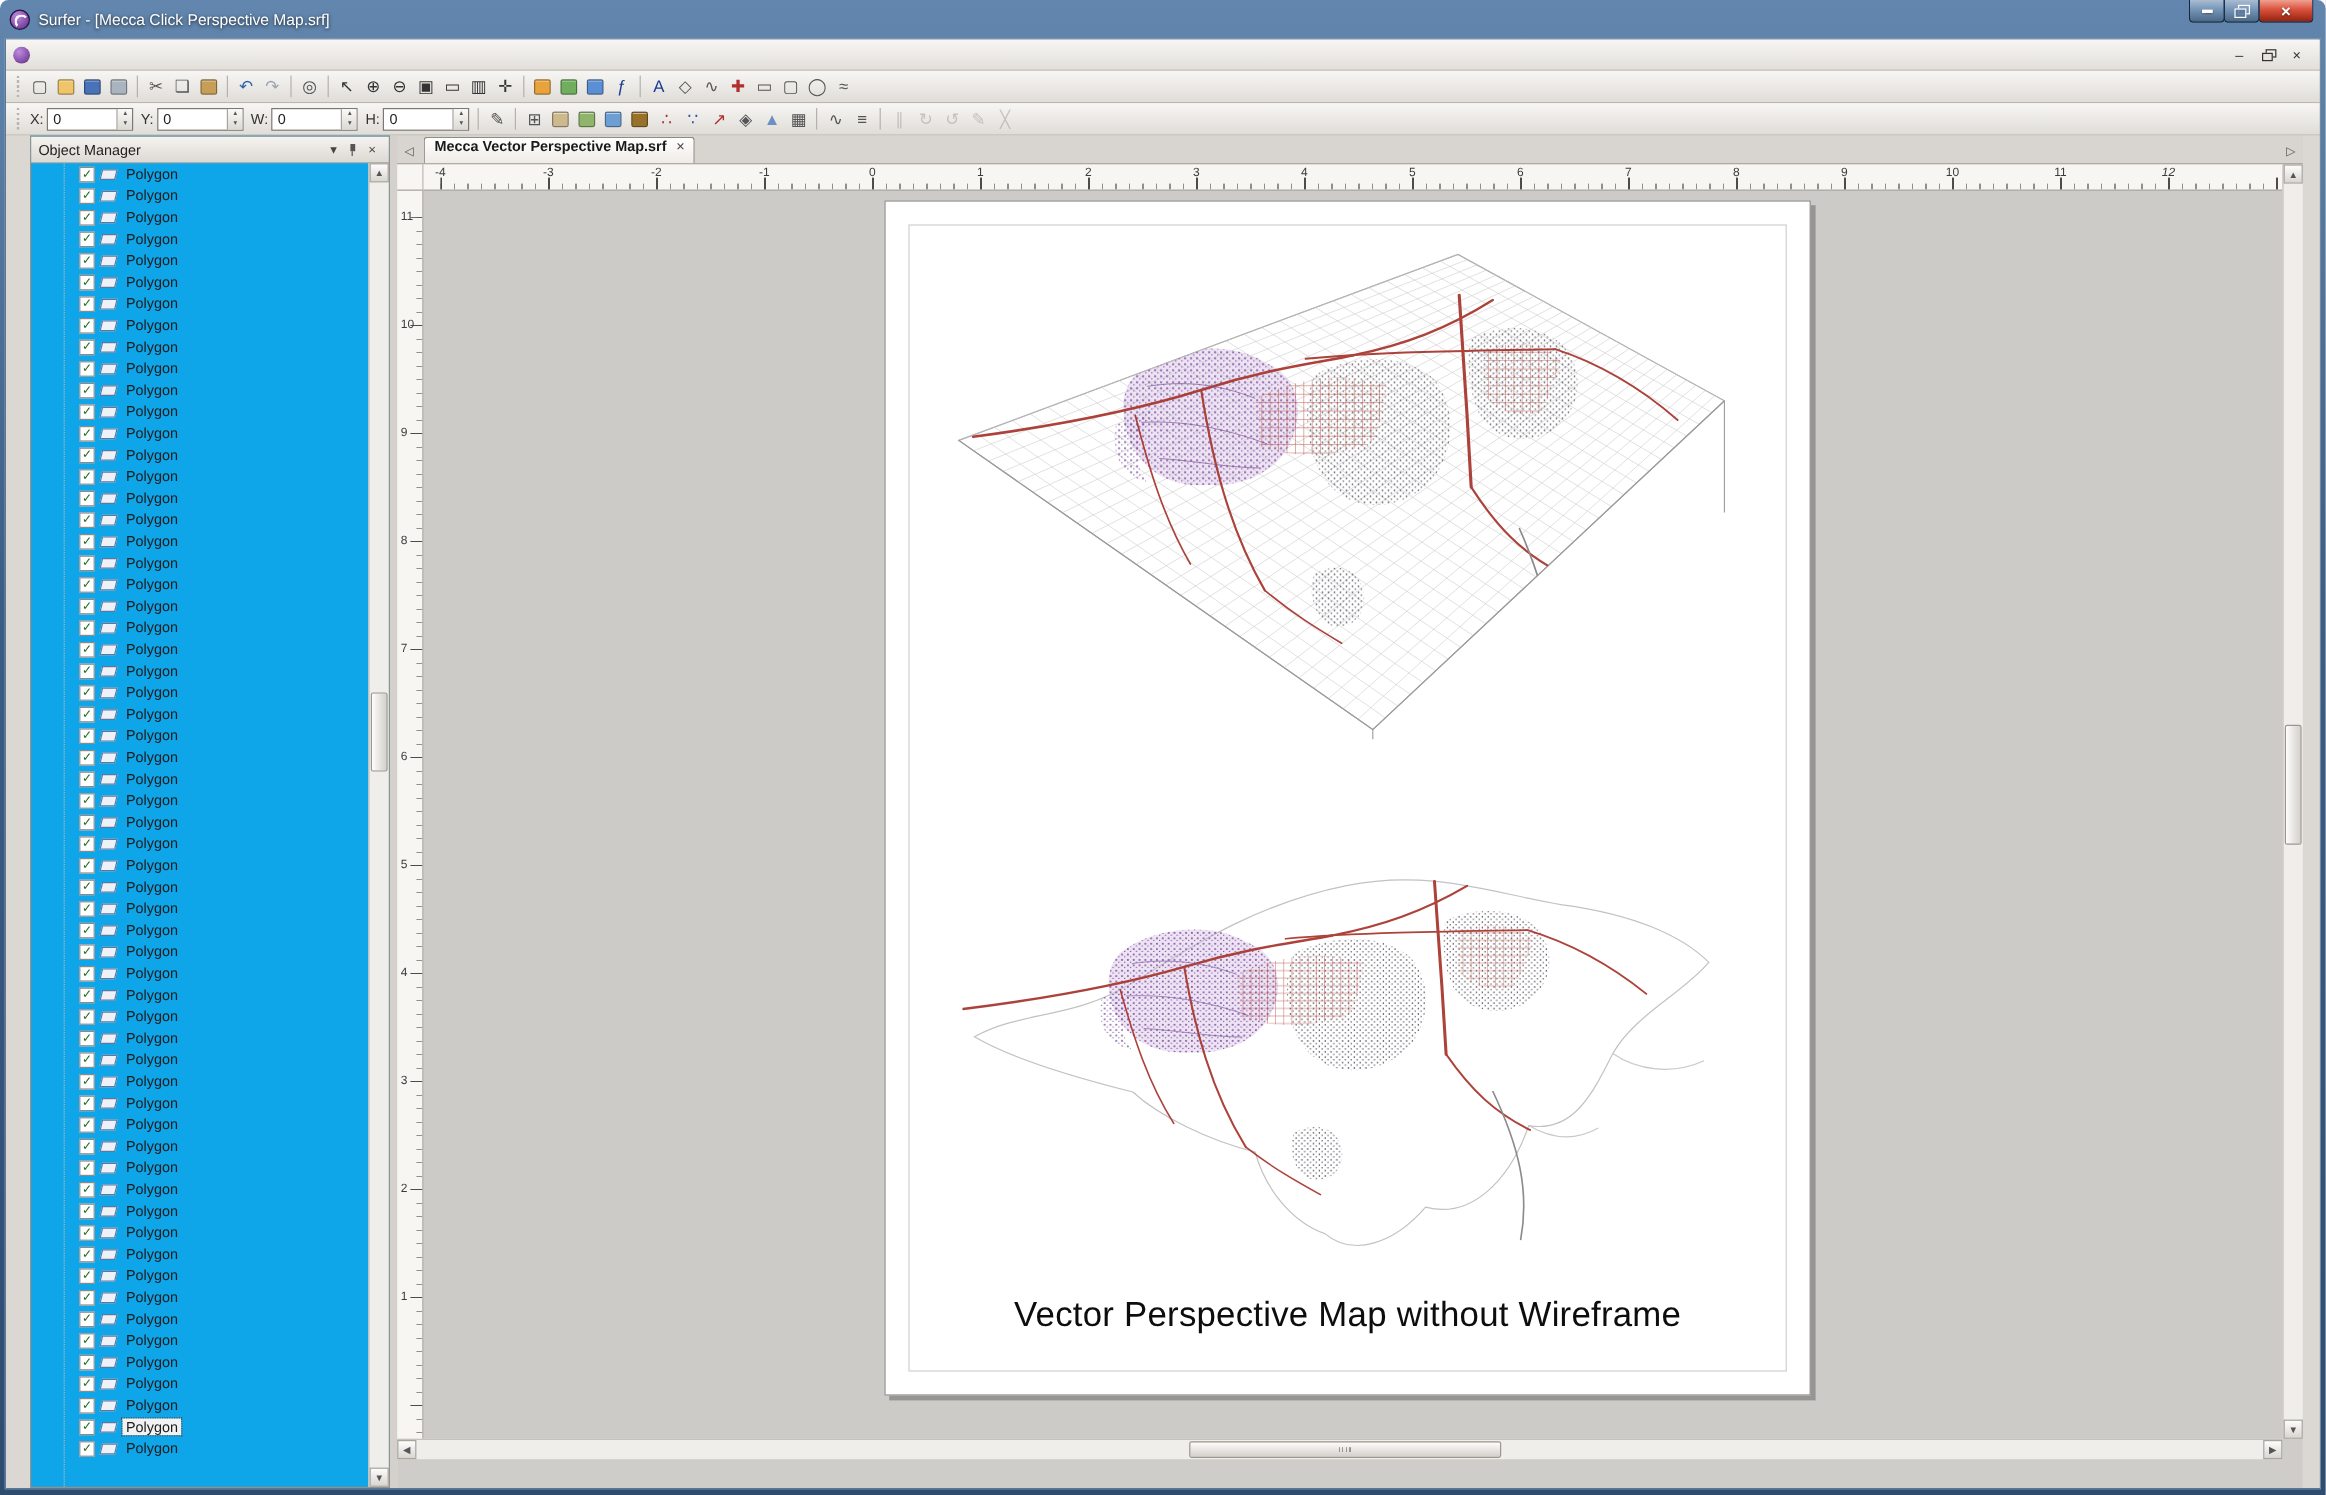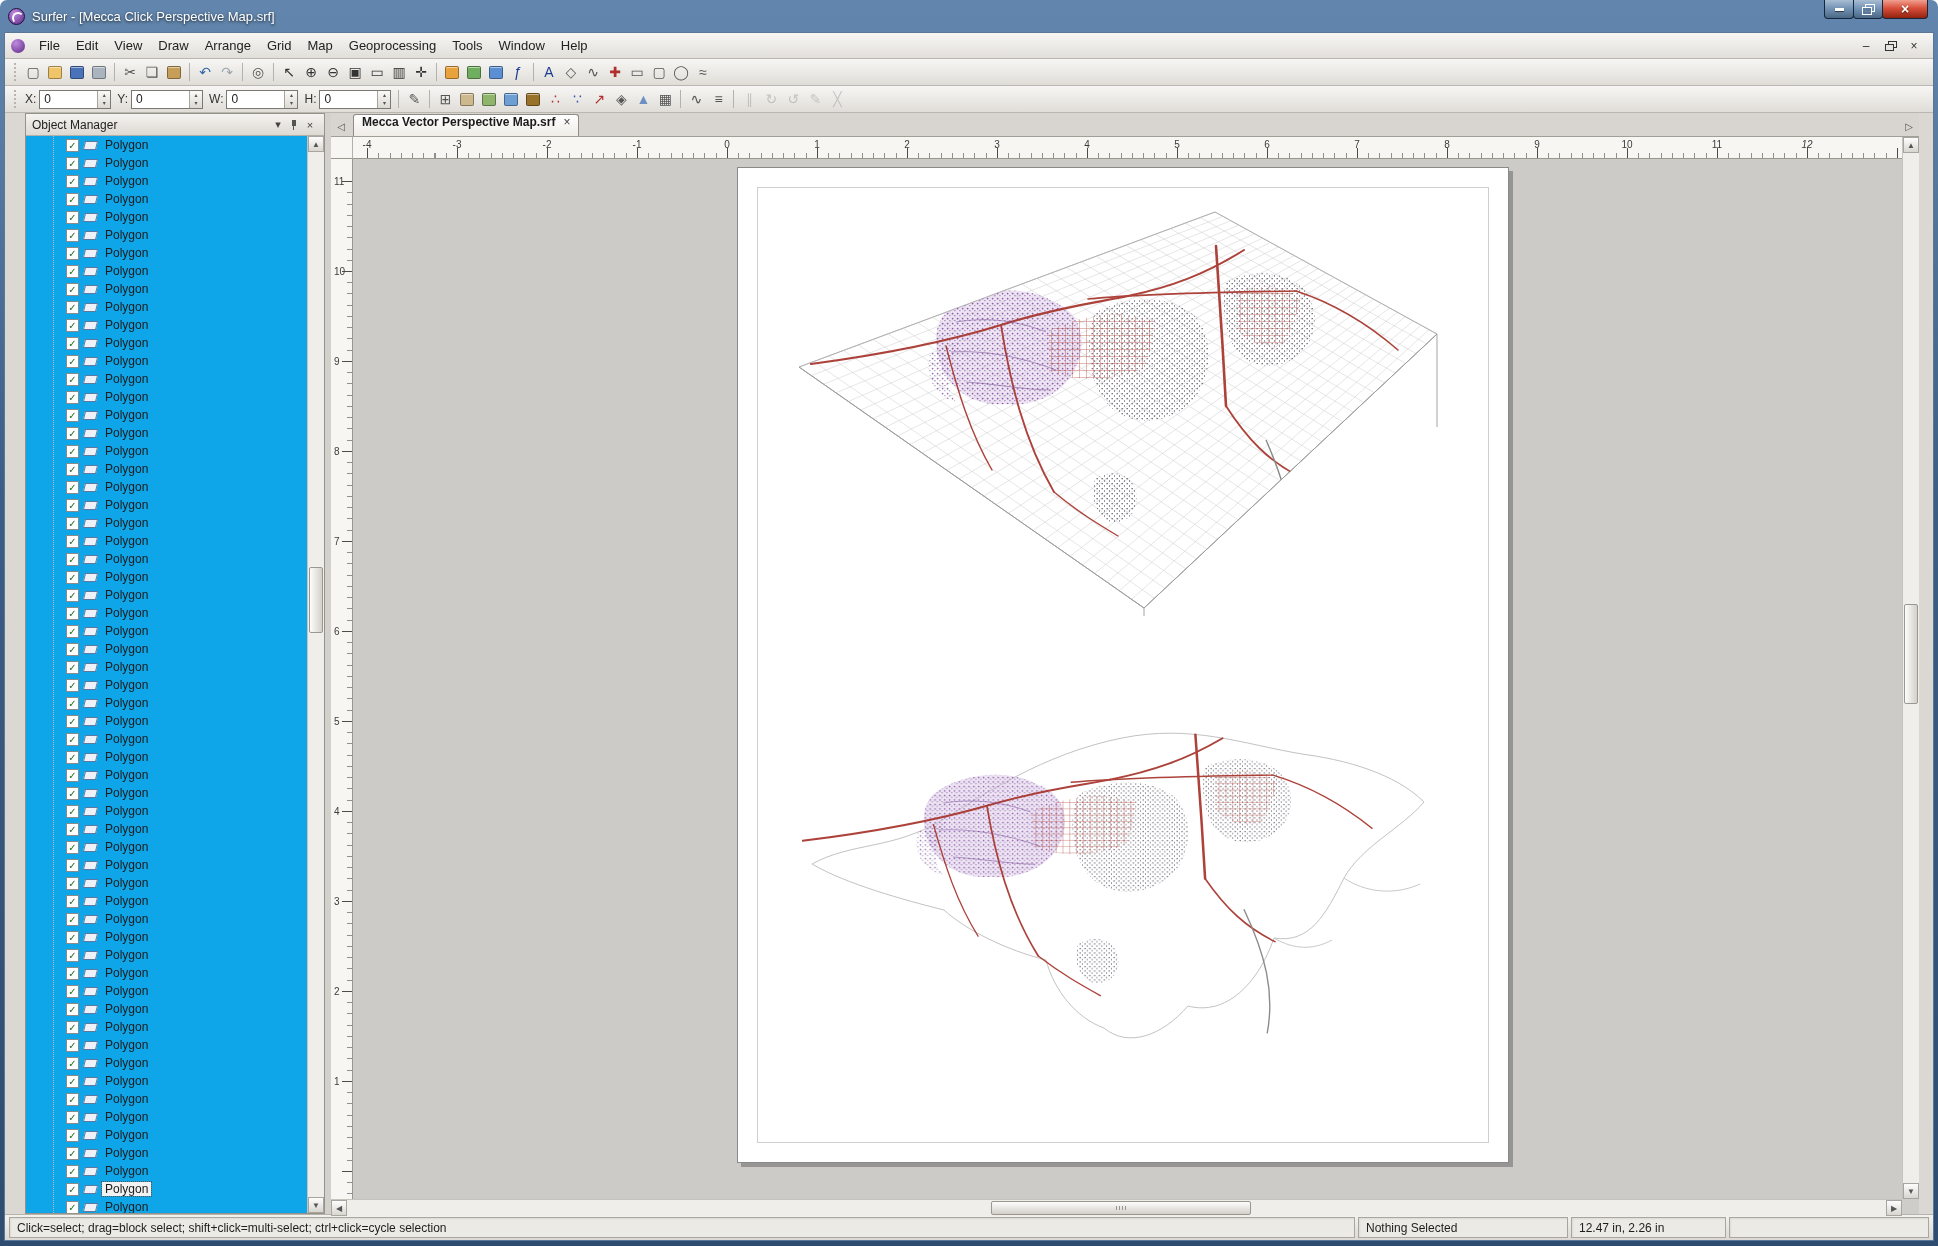--- a/index.html
+++ b/index.html
@@ -143,33 +143,20 @@
       <span class="win-btn close">
           <span class="glyph-close">×</span>
         </span>
     </div>
   </div>
 
   <div class="app-body">
 
     <div class="menubar">
       <span class="menu-app-icon"></span>
-      <span style="display:flex">
-          <span class="menu-item">File</span>
-          <span class="menu-item">Edit</span>
-          <span class="menu-item">View</span>
-          <span class="menu-item">Draw</span>
-          <span class="menu-item">Arrange</span>
-          <span class="menu-item">Grid</span>
-          <span class="menu-item">Map</span>
-          <span class="menu-item">Geoprocessing</span>
-          <span class="menu-item">Tools</span>
-          <span class="menu-item">Window</span>
-          <span class="menu-item">Help</span>
-        </span>
       <div class="mdi-controls">
         <span class="mdi-btn">–</span>
         <span class="mdi-btn">
             <span class="gr-dark"></span>
           </span>
         <span class="mdi-btn">×</span>
       </div>
     </div>
 
     <div class="toolbar">
@@ -889,39 +876,34 @@
                   <g fill="none" stroke="#7b4f9b" stroke-width="0.8" opacity="0.7">
                     <path d="M160 130 C190 125 220 128 250 140"></path>
                     <path d="M155 160 C190 158 225 165 260 178"></path>
                     <path d="M170 190 C200 192 230 198 255 198"></path>
                   </g>
                   <path d="M470 248 C492 298 502 340 494 386" stroke="#8a8a8a" stroke-width="1.4" fill="none"></path>
                 </g>
               </svg>
             </div>
 
+            <div class="caption c2">Vector Perspective Map without Wireframe</div>
           </div>
         </div>
 
         <div class="doc-vscroll">
           <div class="sb-btn up">▲</div>
           <div class="doc-vthumb"></div>
           <div class="sb-btn down">▼</div>
         </div>
         <div class="doc-hscroll">
           <div class="sb-btn left">◀</div>
           <div class="doc-hthumb"></div>
           <div class="sb-btn right">▶</div>
         </div>
       </div>
 
       <div class="gutter-right"></div>
     </div>
 
-    <div class="status-bar">
-      <div class="status-cell status-hint">Click=select; drag=block select; shift+click=multi-select; ctrl+click=cycle selection</div>
-      <div class="status-cell status-selection">Nothing Selected</div>
-      <div class="status-cell status-coords">12.47 in, 2.26 in</div>
-      <div class="status-cell status-extra"></div>
-    </div>
 
   </div>
 </div>
 
 </body></html>

